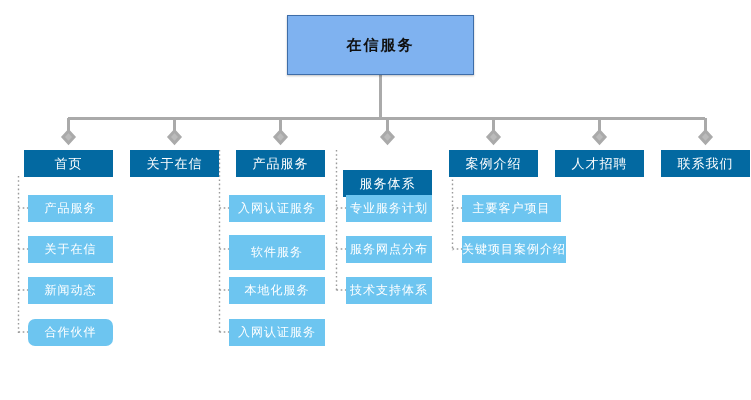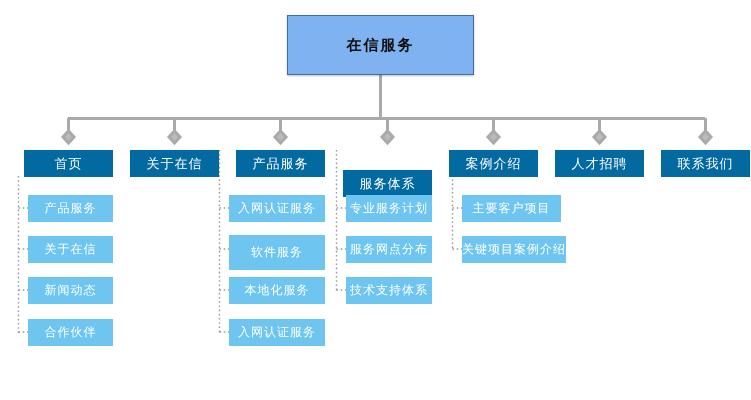--- a/index.html
+++ b/index.html
@@ -129,21 +129,21 @@
 
   <div class="node lvl3" style="left:28px;top:195px;width:85px;height:27px;">
     <span>产品服务</span>
   </div>
   <div class="node lvl3" style="left:28px;top:236px;width:85px;height:27px;">
     <span>关于在信</span>
   </div>
   <div class="node lvl3" style="left:28px;top:277px;width:85px;height:27px;">
     <span>新闻动态</span>
   </div>
-  <div class="node lvl3" style="left:28px;top:319px;width:85px;height:27px;">
+  <div class="node lvl3" style="left:28px;top:319px;width:85px;height:27px;border-radius:7px;">
     <span>合作伙伴</span>
   </div>
 
   <div class="node lvl3" style="left:229px;top:195px;width:96px;height:27px;">
     <span>入网认证服务</span>
   </div>
   <div class="node lvl3" style="left:229px;top:235px;width:96px;height:35px;">
     <span>软件服务</span>
   </div>
   <div class="node lvl3" style="left:229px;top:277px;width:96px;height:27px;">

